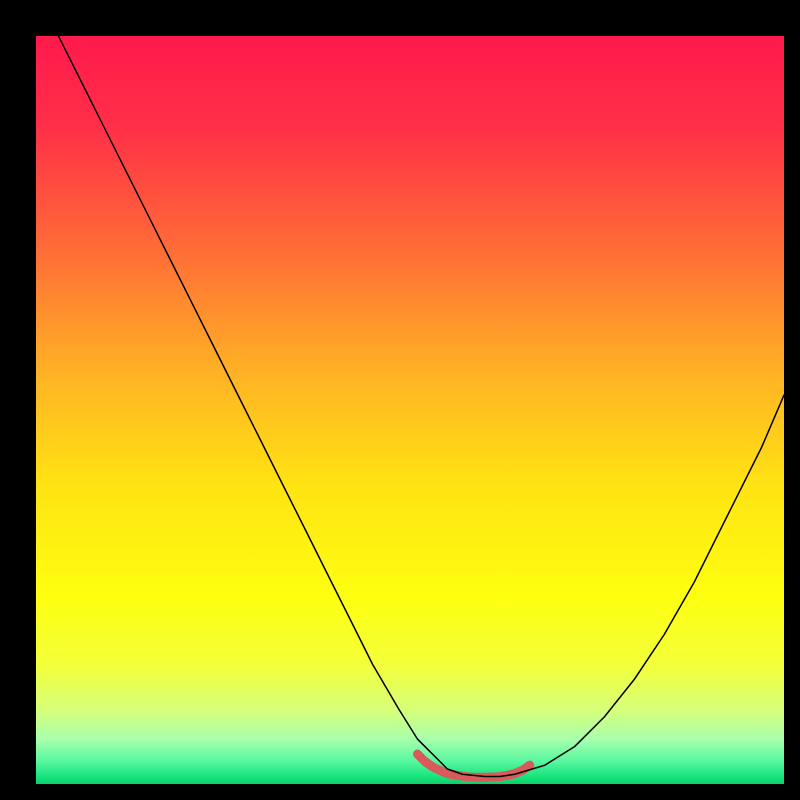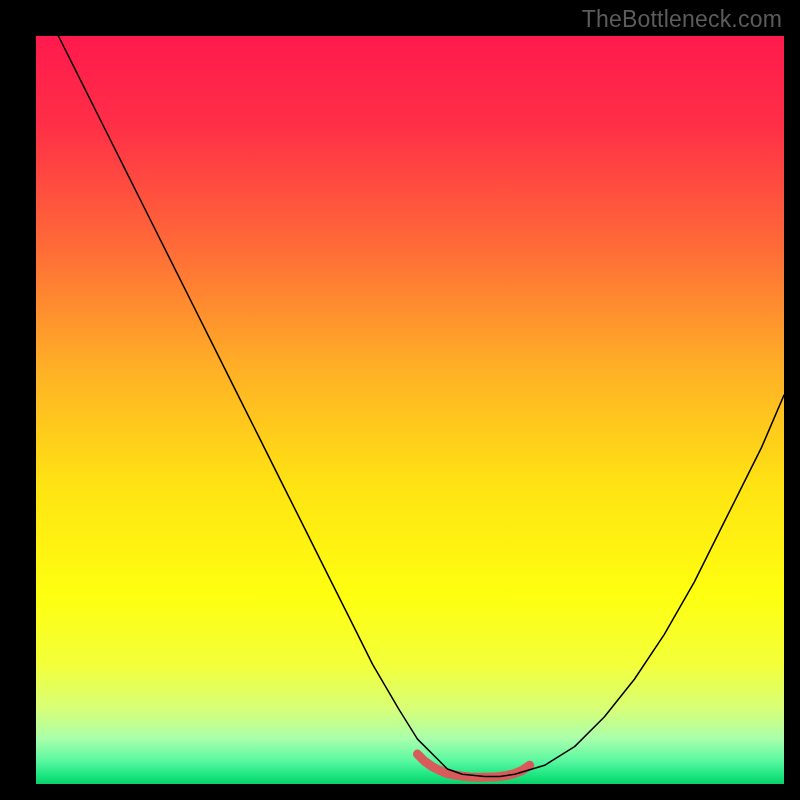--- a/index.html
+++ b/index.html
@@ -79,15 +79,14 @@
       <rect x="0" y="0" width="748" height="748" fill="url(#bg-grad)"></rect>
     </svg>
 
     <svg class="curve-svg" viewBox="0 0 748 748" preserveAspectRatio="none">
       <path id="series-optimal-highlight" fill="none" stroke-linecap="round" stroke-linejoin="round" d="M381.48 718.08 L388.96 725.56 L396.44 730.80 L403.92 734.54 L411.40 737.53 L418.88 739.02 L426.36 740.15 L433.84 740.89 L441.32 741.27 L448.80 741.27 L456.28 741.12 L463.76 740.52 L471.24 739.40 L478.72 737.53 L486.20 734.54 L493.68 729.30" stroke="#d95a5a" stroke-width="9"></path>
       <path id="series-bottleneck-curve" fill="none" stroke-linecap="round" stroke-linejoin="round" d="M22.44 0.00 L44.88 44.88 L67.32 89.76 L89.76 134.64 L112.20 179.52 L134.64 224.40 L157.08 269.28 L179.52 314.16 L201.96 359.04 L224.40 403.92 L246.84 448.80 L269.28 493.68 L291.72 538.56 L314.16 583.44 L336.60 628.32 L362.78 673.20 L381.48 703.12 L403.92 725.56 L411.40 733.04 L426.36 738.28 L448.80 740.52 L463.76 740.52 L478.72 738.28 L508.64 729.30 L538.56 710.60 L568.48 680.68 L598.40 643.28 L628.32 598.40 L658.24 546.04 L688.16 486.20 L725.56 411.40 L748.00 359.04" stroke="#000000" stroke-width="1.5"></path>
     </svg>
 
   </div>
 
-  <div class="watermark">TheBottleneck.com</div>
 
 </div>
 
 </body></html>

